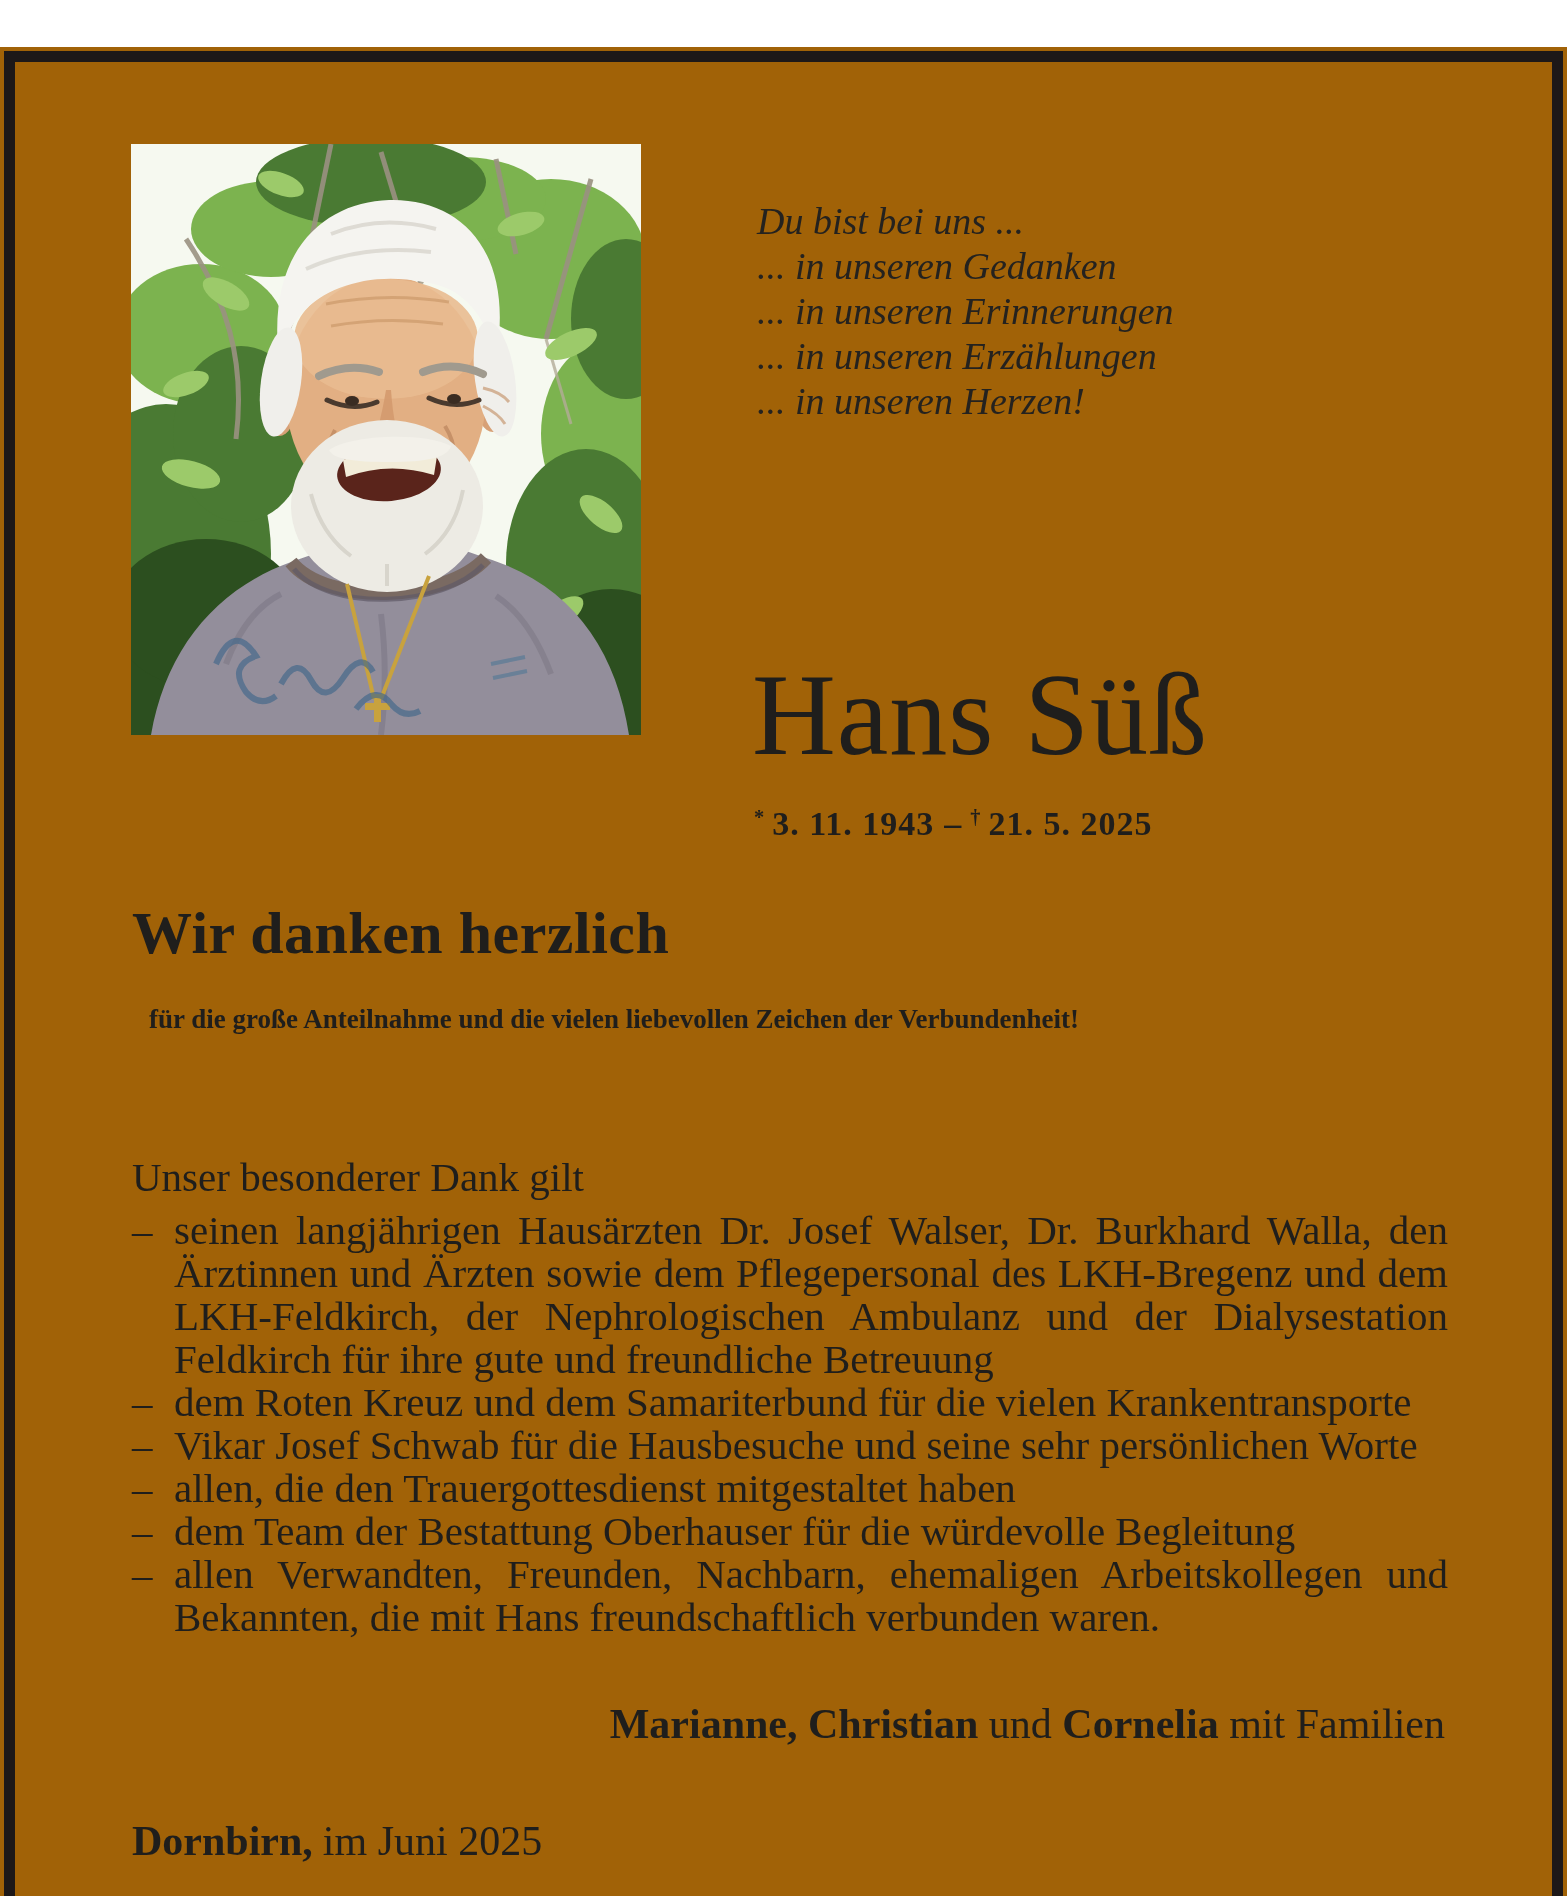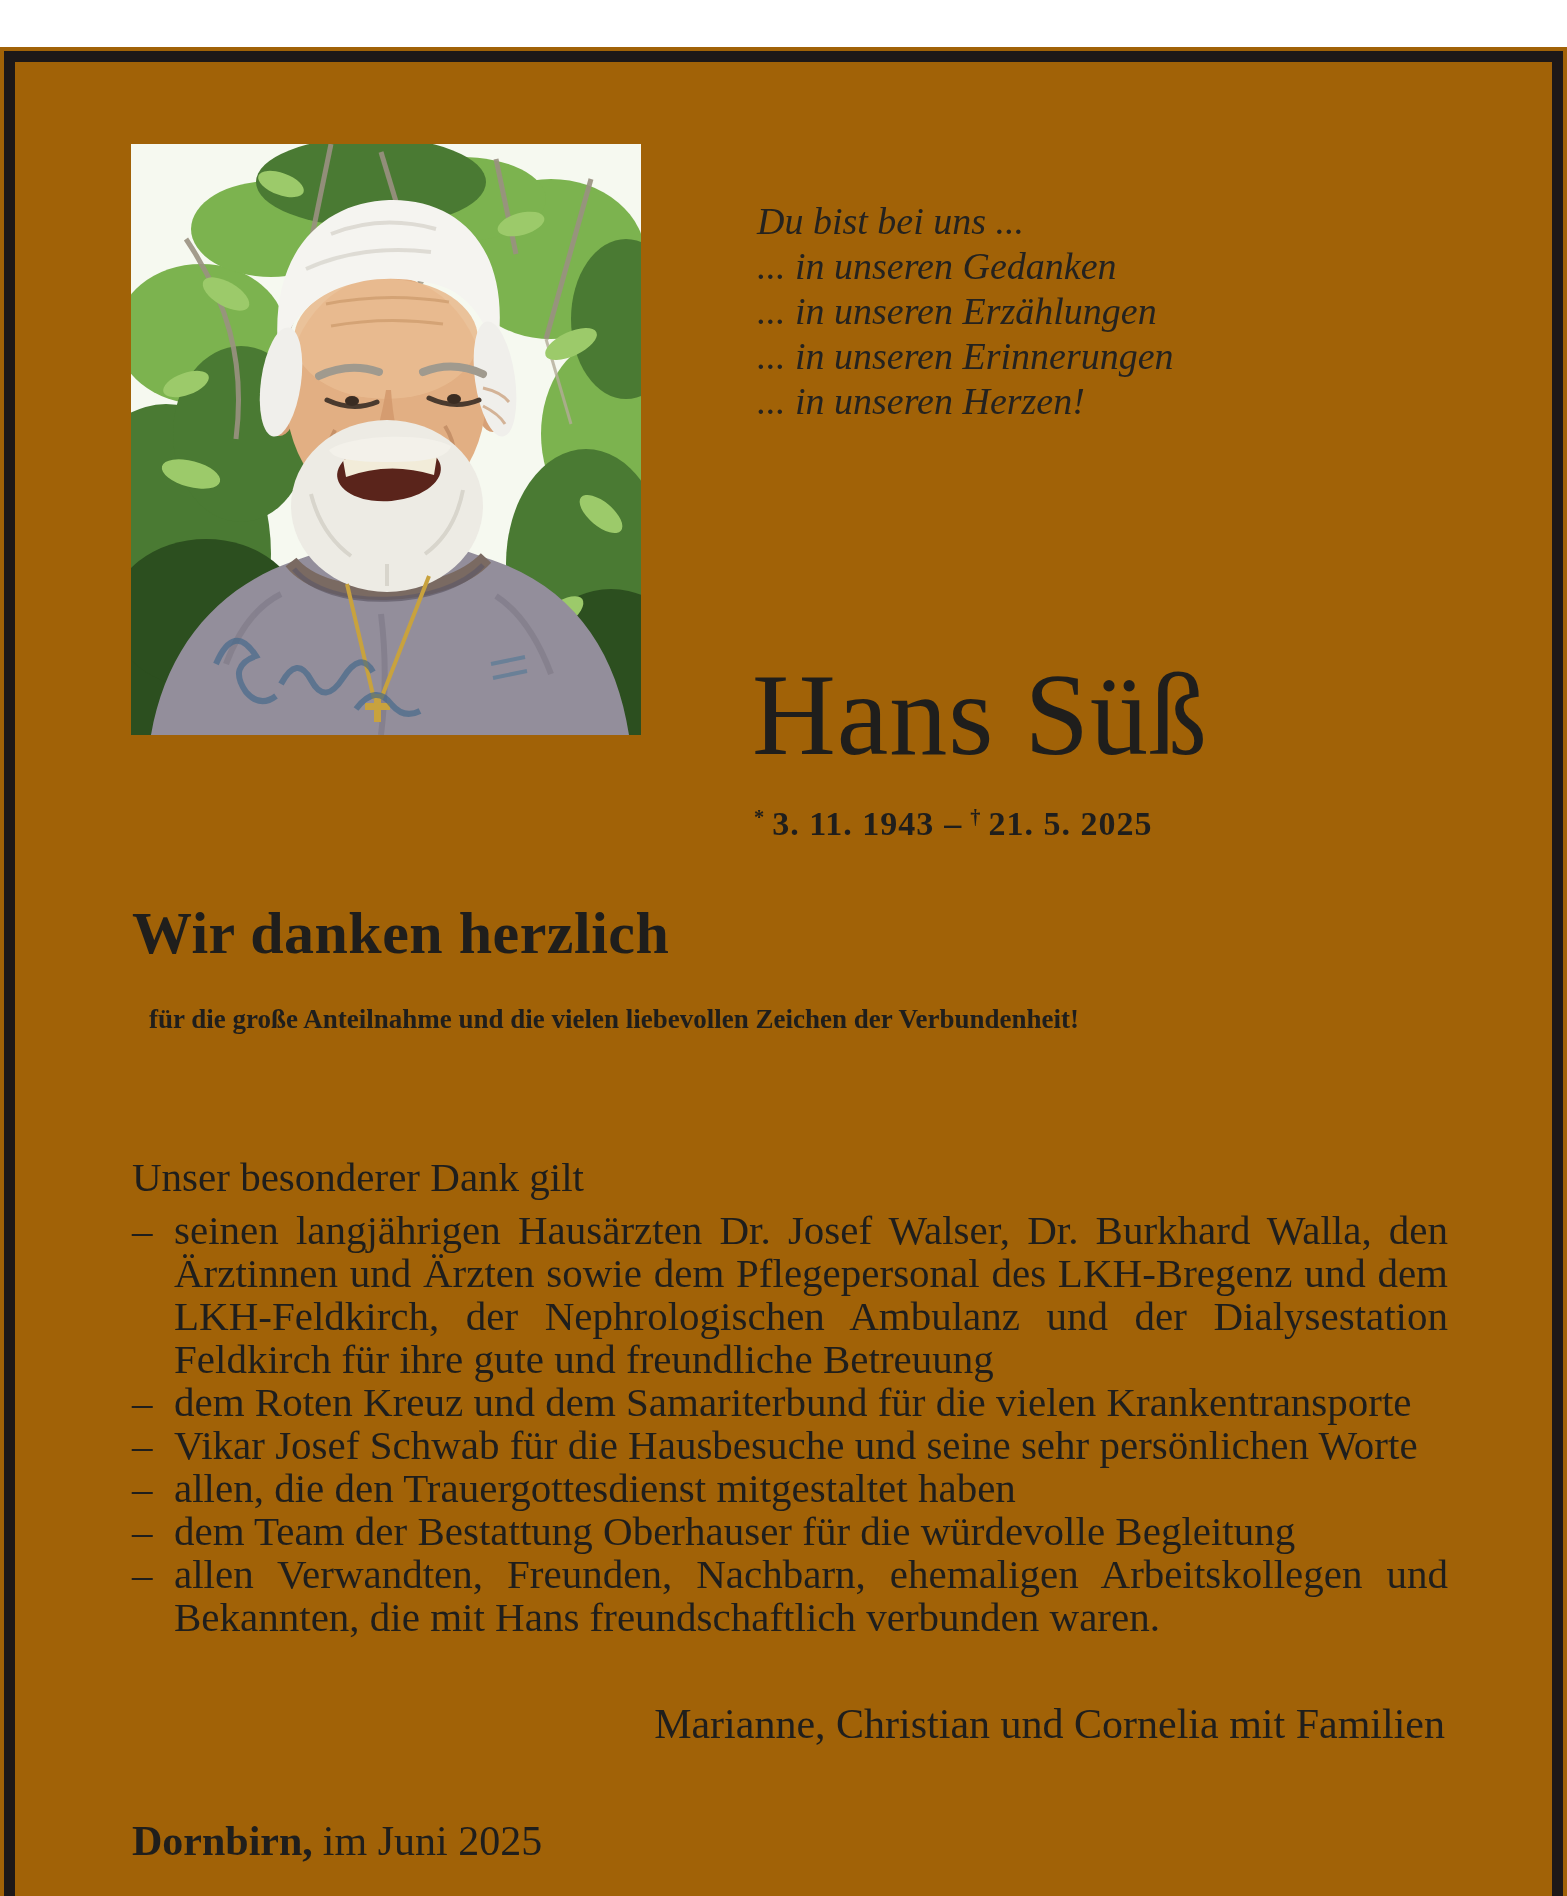--- a/index.html
+++ b/index.html
@@ -93,21 +93,21 @@
     -webkit-hyphens: auto;
   }
   .signature {
     position: absolute;
     left: 132px; top: 1653px;
     width: 1313px;
     text-align: right;
     font-size: 42px;
     white-space: nowrap;
   }
-  .signature .bold { font-weight: 400; }
+  .signature .bold { font-weight: 700; }
   .footer {
     position: absolute;
     left: 132px; top: 1770px;
     font-size: 42px;
   }
   .footer .place { font-weight: 700; margin-right: 10px; }
 </style>
 </head>
 <body>
 
@@ -247,22 +247,22 @@
       <g stroke="#4f7796" stroke-width="4" fill="none" opacity="0.6">
         <path d="M360,520 l34,-7"></path>
         <path d="M362,534 l34,-7"></path>
       </g>
     </svg>
   </div>
 
   <div class="poem">
     <div>Du bist bei uns ...</div>
     <div>... in unseren Gedanken</div>
+    <div>... in unseren Erinnerungen</div>
     <div>... in unseren Erzählungen</div>
-    <div>... in unseren Erinnerungen</div>
     <div>... in unseren Herzen!</div>
   </div>
 
   <div class="name">Hans Süß</div>
 
   <div class="dates">
     <span class="sym">*</span><span>3. 11. 1943</span><span class="sep">–</span><span class="sym">†</span><span>21. 5. 2025</span>
   </div>
 
   <div class="heading">Wir danken herzlich</div>

